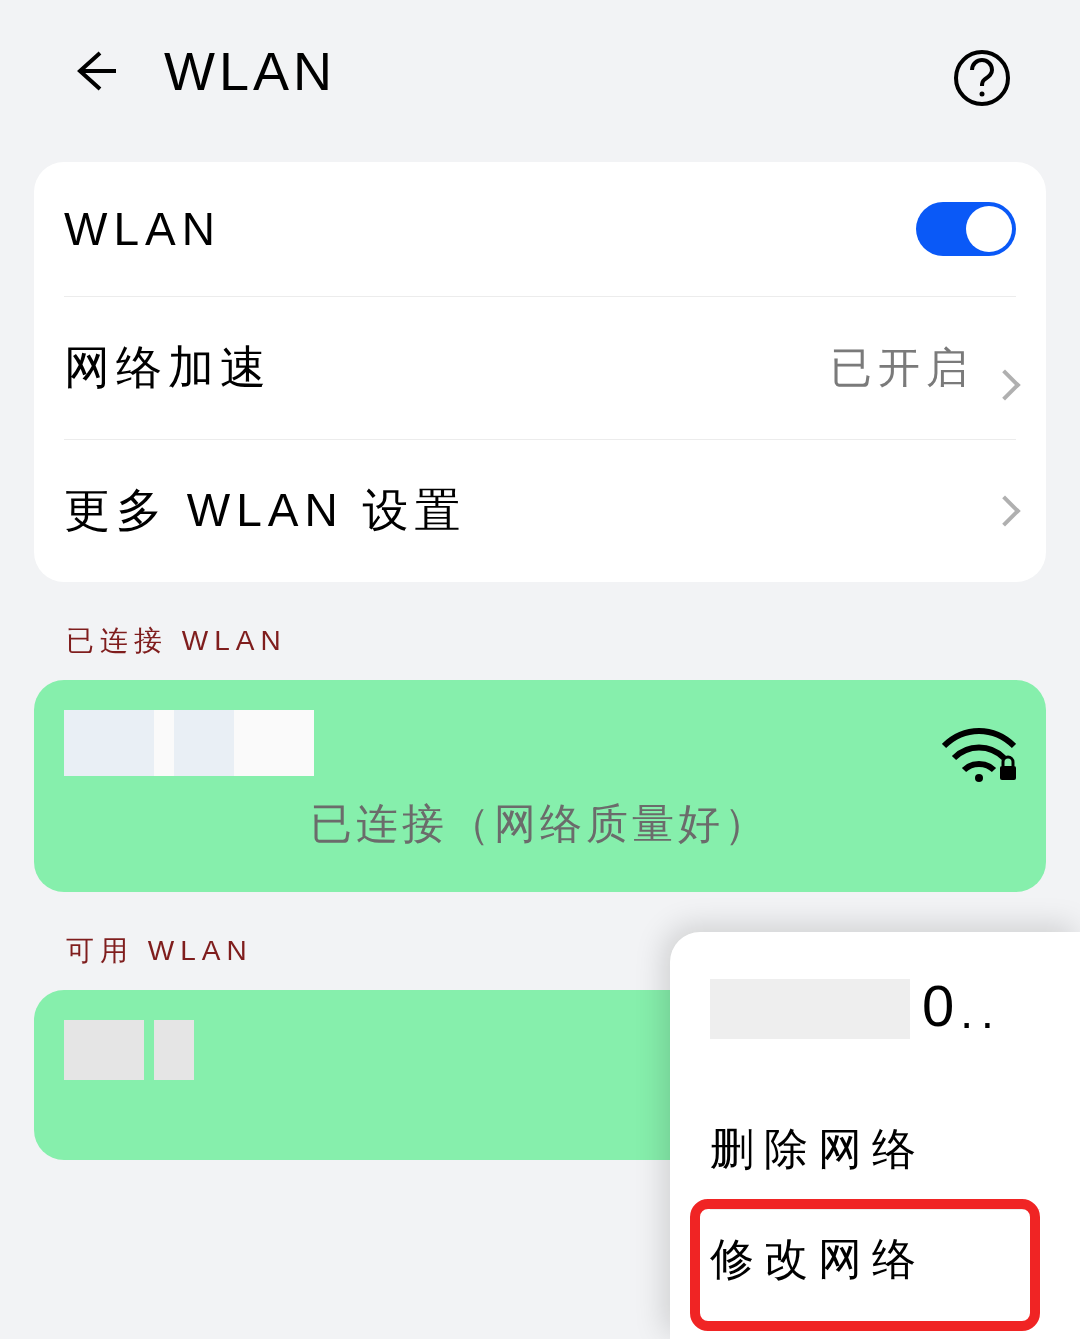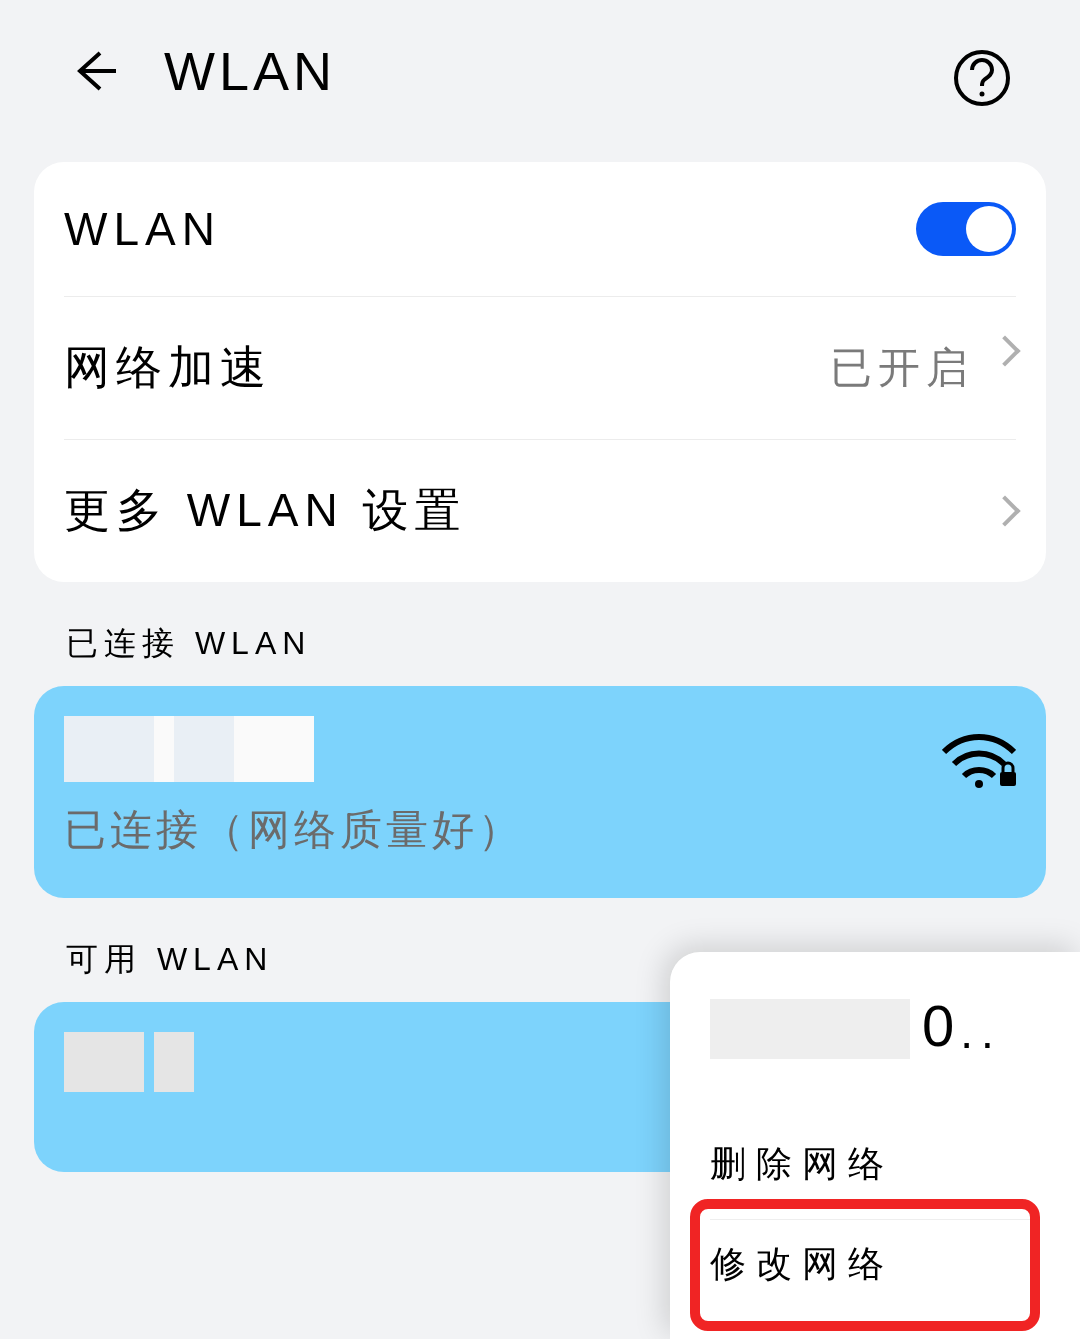--- a/index.html
+++ b/index.html
@@ -35,40 +35,41 @@
     display:flex;
     align-items:center;
     justify-content:space-between;
     padding: 40px 30px;
     min-height: 130px;
     position:relative;
   }
   .divider { height:1px; background:#ececec; margin:0 30px; }
   .row-label { font-size:46px; letter-spacing:6px; }
   .row-value { font-size:42px; color:#7a7a7a; letter-spacing:6px; margin-right:20px; }
-  .row-right { display:flex; align-items:flex-start;margin-left:40px; }
+  .row-right { display:flex; align-items:flex-end;margin-left:40px; }
   .chevron { width:22px; height:22px; border-right:4px solid #b0b0b0; border-top:4px solid #b0b0b0; transform:rotate(45deg); }
   .toggle {
     width: 100px; height:54px; border-radius:30px; background:#0a59f7; position:relative; cursor:pointer;
   }
   .toggle .knob {
     position:absolute; width:46px; height:46px; background:#fff; border-radius:50%; top:4px; right:4px;
   }
 
   .section-title {
-    font-size:32px; color:#000000; padding: 40px 66px 10px 66px; letter-spacing:6px;
+    font-size:28px; color:#7f1d1d; padding: 40px 66px 10px 66px; letter-spacing:6px;
   }
 
   .net-card {
-    background:#7dd3fc;
+    background:#86efac;
     border-radius:30px;
     margin: 10px 34px 0 34px;
     padding: 0;
     overflow:hidden;
     position:relative;
+    text-align:center;
   }
   .net-row { padding:30px 30px 40px 30px; min-height:170px; position:relative; }
   .net-name-blur {
     height:66px; background:#fafafa;
     display:flex; gap:20px; width:250px;
   }
   .net-name-blur .b1{ width:90px; height:100%; background:#e9eff5; }
   .net-name-blur .b2{ width:60px; height:100%; background:#e9eff5; }
   .net-name-blur2 { display:flex; gap:10px; }
   .net-name-blur2 .b{ width:80px; height:60px; background:#e5e5e5; }
@@ -86,21 +87,21 @@
     border-radius:30px 0 0 0;
     box-shadow: -6px -6px 30px rgba(0,0,0,0.15);
     padding: 40px 40px 20px 40px;
     z-index:50;
   }
   .popup-title-line { display:flex; align-items:flex-end; gap:6px; margin-bottom:50px;}
   .popup-blur { width:200px; height:60px; background:#eee; }
   .popup-o { font-size:58px; margin-left:6px;}
   .popup-dots { font-size:46px; letter-spacing:8px;}
   .popup-item {
-    font-size:36px; letter-spacing:10px; padding: 30px 0; border-top:1px solid transparent; cursor:pointer;
+    font-size:44px; letter-spacing:10px; padding: 30px 0; border-top:1px solid transparent; cursor:pointer;
   }
   .popup .popup-item + .popup-item { border-top:1px solid #eee; padding-top:20px; padding-bottom:30px;}
   .highlight-box {
     position:absolute;
     border:10px solid #f02424;
     border-radius:18px;
     left:20px; right:40px;
     bottom:8px;
     height:132px;
     pointer-events:none;

